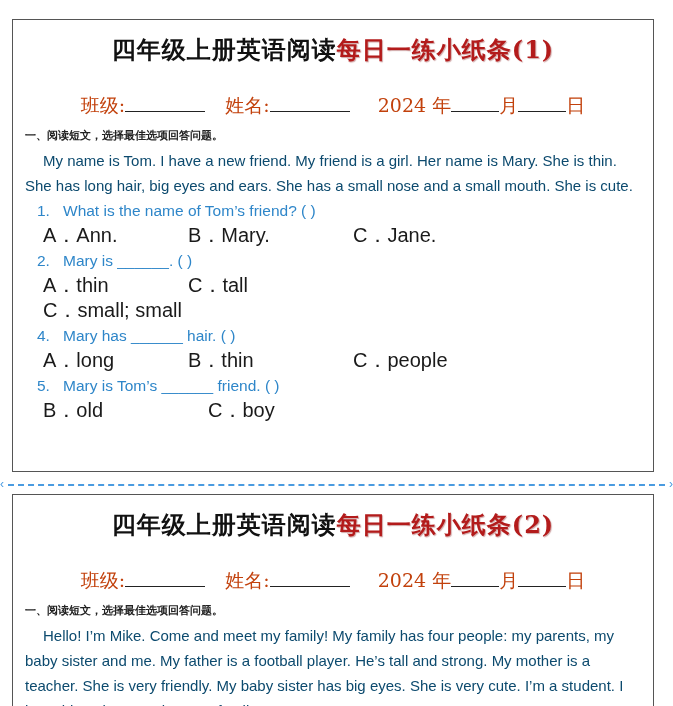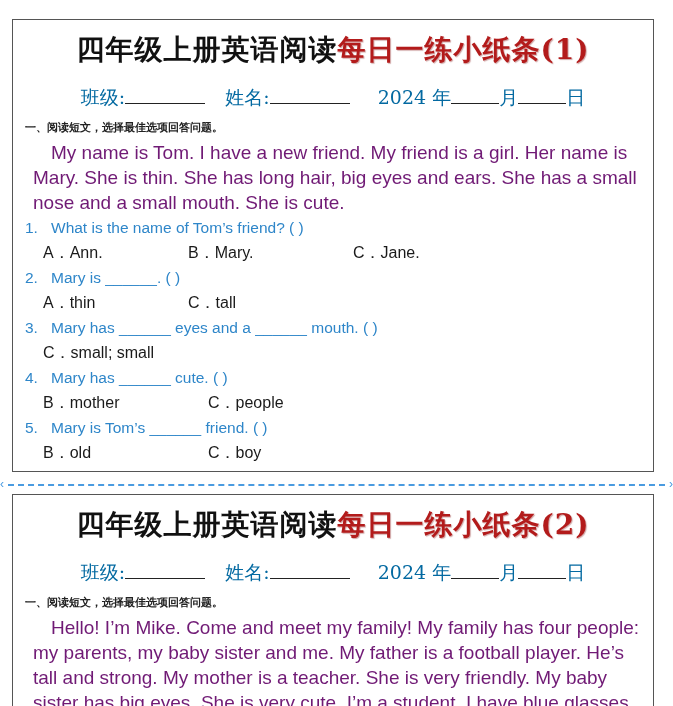--- a/index.html
+++ b/index.html
@@ -1,34 +1,34 @@
 <!DOCTYPE html>
 <html><head>
 <meta charset="utf-8">
 <style>
   html, body { margin: 0; padding: 0; background: #ffffff; }
   body { width: 673px; height: 706px; overflow: hidden; position: relative; font-family: "Liberation Sans", "DejaVu Sans", sans-serif; color: #111; }
   .card { position: absolute; left: 12px; width: 642px; border: 1.5px solid #555; background: #fff; box-sizing: border-box; }
   .card1 { top: 19px; height: 453px; }
   .card2 { top: 494px; height: 260px; }
-  .title { text-align: center; font-family: "DejaVu Serif", serif; font-weight: bold; font-size: 28px; letter-spacing: 1px; margin-top: 12px; height: 36px; line-height: 36px; white-space: nowrap; }
+  .title { text-align: center; font-family: "DejaVu Serif", serif; font-weight: bold; font-size: 24px; letter-spacing: 1px; margin-top: 12px; height: 36px; line-height: 36px; white-space: nowrap; }
   .title .black { color: #111; }
   .title .red { color: #b31b1b; text-shadow: 1px 1px 1px rgba(120,0,0,0.35); }
-  .infoline { text-align: center; font-family: "DejaVu Serif", serif; font-size: 19px; margin-top: 16px; height: 26px; line-height: 26px; white-space: nowrap; color: #0369a1; }
+  .infoline { text-align: center; font-family: "DejaVu Serif", serif; font-size: 19px; margin-top: 24px; height: 26px; line-height: 26px; white-space: nowrap; color: #c2410c; }
   .infoline .blank { display: inline-block; border-bottom: 1px solid #222; height: 18px; vertical-align: baseline; }
   .infoline .b-long { width: 80px; }
   .infoline .b-short { width: 48px; }
   .infoline .gap { display: inline-block; width: 14px; }
   .infoline .gap2 { display: inline-block; width: 22px; }
   .section { font-family: "DejaVu Serif", serif; font-size: 11px; font-weight: bold; margin: 6px 0 0 12px; height: 24px; line-height: 24px; color: #222; }
-  .passage { font-size: 19px; line-height: 25px; margin: 0 10px 0 20px; color: #701a75; }
+  .passage { font-size: 15px; line-height: 25px; margin: 0 10px 0 12px; color: #0c4a6e; }
   .passage .indent { display: inline-block; width: 18px; }
-  .q { color: #2e86c9; font-size: 15.5px; height: 25px; line-height: 25px; margin-left: 12px; white-space: nowrap; }
+  .q { color: #2e86c9; font-size: 15.5px; height: 25px; line-height: 25px; margin-left: 24px; white-space: nowrap; }
   .q .num { display: inline-block; width: 26px; }
-  .opts { display: flex; font-size: 16px; height: 25px; line-height: 25px; margin-left: 30px; color: #1a1a1a; white-space: nowrap; }
+  .opts { display: flex; font-size: 20px; height: 25px; line-height: 25px; margin-left: 30px; color: #1a1a1a; white-space: nowrap; }
   .opts span { display: inline-block; }
   .opts .o1 { width: 145px; }
   .opts .o2 { width: 165px; }
   .divider { position: absolute; top: 484px; left: 0; width: 673px; height: 2px; }
   .divider .line { position: absolute; left: 8px; right: 8px; top: 0; border-top: 2px dashed #4a9be0; }
   .divider .larrow { position: absolute; left: 0; top: -6px; color: #4a9be0; font-size: 12px; line-height: 12px; }
   .divider .rarrow { position: absolute; right: 0; top: -6px; color: #4a9be0; font-size: 12px; line-height: 12px; }
 </style>
 </head>
 <body>
@@ -49,28 +49,28 @@
       <span class="o2">B．Mary.</span>
       <span>C．Jane.</span>
     </div>
 
   <div class="q"><span class="num">2.</span><span>Mary is ______. (   )</span></div>
   <div class="opts">
       <span class="o1">A．thin</span>
       <span>C．tall</span>
     </div>
 
-  <div class="q"><span class="num">3.</span><span>Mary has ______ eyes and a ______ mouth. (   )</span></div>
   <div class="opts">
       <span>C．small; small</span>
     </div>
 
-  <div class="q"><span class="num">4.</span><span>Mary has ______ cute. (   )</span></div>
+  <div class="q"><span class="num">4.</span><span>Mary has ______ hair. (   )</span></div>
   <div class="opts">
-      <span class="o2">B．mother</span>
+      <span class="o1">A．long</span>
+      <span class="o2">B．thin</span>
       <span>C．people</span>
     </div>
 
   <div class="q"><span class="num">5.</span><span>Mary is Tom’s ______ friend. (   )</span></div>
   <div class="opts">
       <span class="o2">B．old</span>
       <span>C．boy</span>
     </div>
 </div>
 

